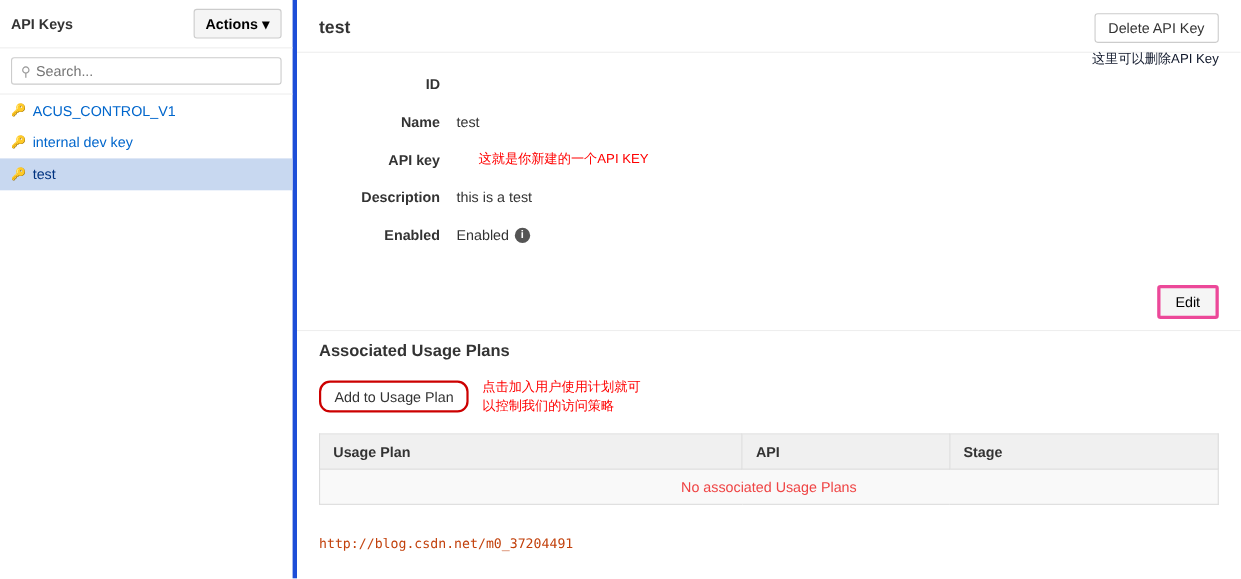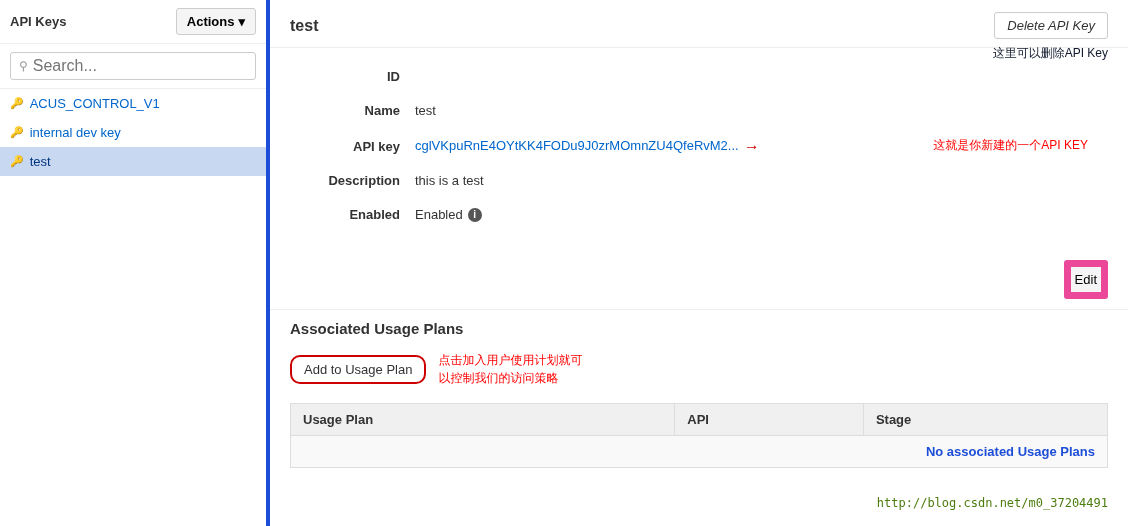--- a/index.html
+++ b/index.html
@@ -53,21 +53,21 @@
       background: #fff;
     }
     #search-icon-svg {
       color: #999;
       margin-right: 5px;
       font-size: 12px;
     }
     #search-input {
       border: none;
       outline: none;
-      font-size: 16px;
+      font-size: 13px;
       width: 100%;
       color: #999;
     }
 
     #sidebar-list {
       flex: 1;
       overflow-y: auto;
     }
     .sidebar-item {
       display: flex;
@@ -107,21 +107,20 @@
       color: #333;
     }
     #delete-button {
       background: #fff;
       border: 1px solid #ccc;
       border-radius: 3px;
       padding: 5px 12px;
       cursor: pointer;
       font-size: 13px;
       color: #333;
-      font-style: italic;
     }
 
     #delete-annotation {
       position: absolute;
       right: 20px;
       top: 45px;
       color: #0f172a;
       font-size: 12px;
     }
 
@@ -181,23 +180,23 @@
       cursor: pointer;
     }
 
     #edit-button-container {
       display: flex;
       justify-content: flex-end;
       padding: 0 20px 10px 20px;
     }
     #edit-button {
       background: #f5f5f5;
-      border: 7px solid #ec4899;
+      border: 3px solid #ec4899;
       border-radius: 3px;
-      padding: 5px 4px;
+      padding: 5px 14px;
       cursor: pointer;
       font-size: 13px;
     }
 
     #usage-plans-section {
       padding: 10px 20px 20px 20px;
       border-top: 1px solid #eee;
     }
     #usage-plans-title {
       font-size: 15px;
@@ -239,33 +238,32 @@
       border: 1px solid #ddd;
       padding: 8px 12px;
       text-align: left;
       font-weight: bold;
       font-size: 13px;
     }
     #usage-plans-table td {
       border: 1px solid #ddd;
       padding: 8px 12px;
       font-size: 13px;
-      text-align: right;
-      color: #1d4ed8;
-      font-weight: bold;
+      text-align: center;
+      color: #ef4444;
     }
     .no-data-row td {
       color: #0066cc;
       background: #f9f9f9;
     }
 
     #footer-url {
-      text-align: right;
+      text-align: left;
       padding: 8px 20px;
-      color: #4d7c0f;
+      color: #c2410c;
       font-size: 12px;
       font-family: monospace;
     }
   </style>
 </head>
 <body>
 
 <div id="sidebar">
   <div id="sidebar-header">
     <span id="sidebar-title">API Keys</span>
@@ -308,24 +306,20 @@
   <div id="detail-section">
     <div class="detail-row">
       <span class="detail-label">ID</span>
     </div>
     <div class="detail-row">
       <span class="detail-label">Name</span>
       <span class="detail-value">test</span>
     </div>
     <div class="detail-row">
       <span class="detail-label">API key</span>
-      <span class="detail-value api-key-value">
-        <span style="color:#0066cc;">cglVKpuRnE4OYtKK4FODu9J0zrMOmnZU4QfeRvM2...</span>
-        <span class="api-key-arrow">→</span>
-      </span>
       <span class="detail-annotation">这就是你新建的一个API KEY</span>
     </div>
     <div class="detail-row">
       <span class="detail-label">Description</span>
       <span class="detail-value">this is a test</span>
     </div>
     <div class="detail-row">
       <span class="detail-label">Enabled</span>
       <span class="detail-value">
         <span class="enabled-info">

